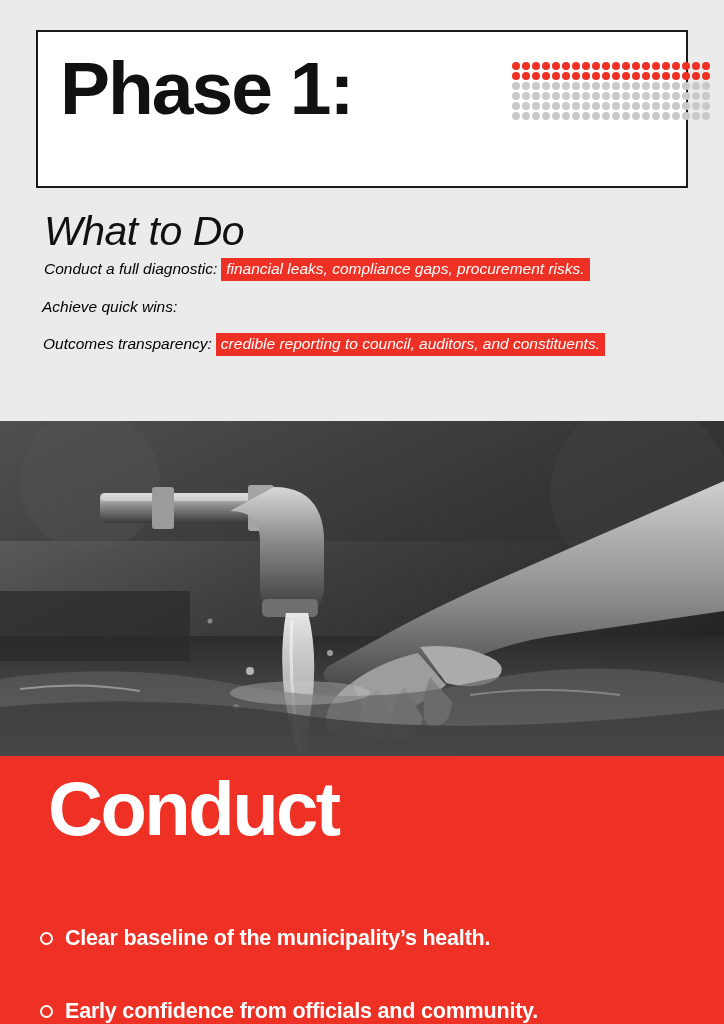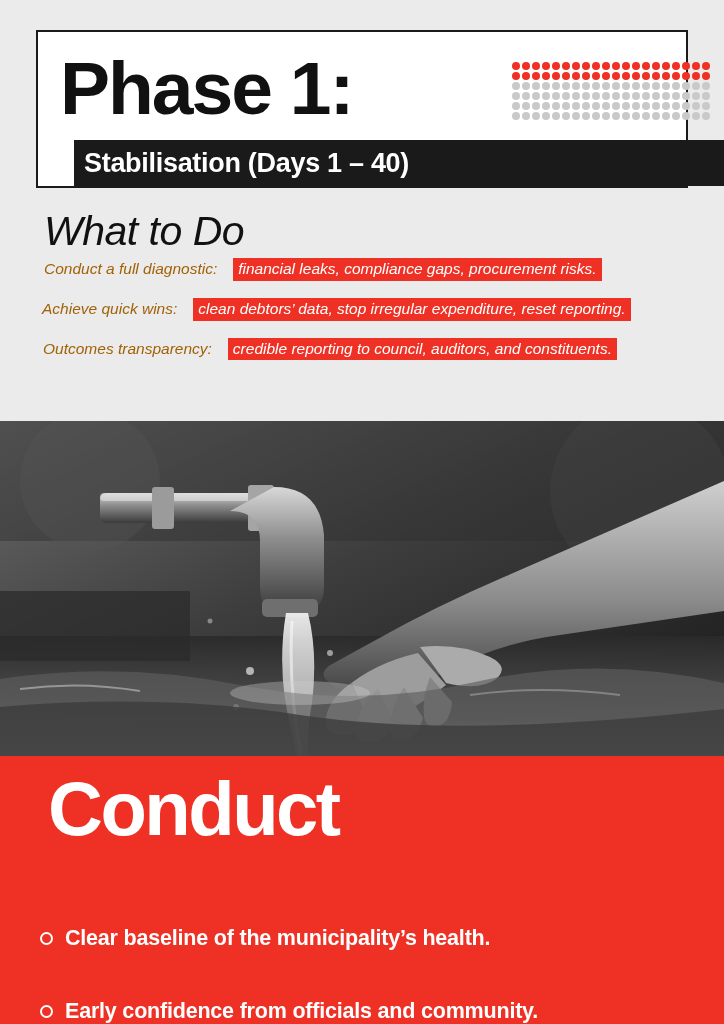--- a/index.html
+++ b/index.html
@@ -83,23 +83,23 @@
     width: 640px;
   }
   .todo-item {
     display: flex;
     align-items: baseline;
     margin-bottom: 17px;
     font-size: 15.5px;
     font-style: italic;
   }
   .todo-lead {
-    color: #a16207;
+    color: #000000;
     white-space: nowrap;
-    padding-right: 16px;
+    padding-right: 4px;
   }
   .todo-hl {
     background: #ee3124;
     color: #ffffff;
     padding: 2px 5px 3px 5px;
     white-space: nowrap;
     line-height: 1.15;
     text-align: right;
   }
   .todo-item.i1 { margin-left: 0px; }
@@ -281,35 +281,31 @@
           <span class="dot" style="background: rgb(201, 201, 201);"></span>
           <span class="dot" style="background: rgb(201, 201, 201);"></span>
           <span class="dot" style="background: rgb(201, 201, 201);"></span>
           <span class="dot" style="background: rgb(201, 201, 201);"></span>
           <span class="dot" style="background: rgb(201, 201, 201);"></span>
           <span class="dot" style="background: rgb(201, 201, 201);"></span>
           <span class="dot" style="background: rgb(201, 201, 201);"></span>
           <span class="dot" style="background: rgb(201, 201, 201);"></span>
         </div>
     </div>
-    <div class="subtitle-bar">
-      <div class="sub-text">Stabilisation (Days 1 – 40)</div>
-    </div>
   </div>
 
   <div class="whattodo-heading">What to Do</div>
 
   <div class="todo-list">
     <div class="todo-item i1">
       <span class="todo-lead">Conduct a full diagnostic:</span>
       <span class="todo-hl">financial leaks, compliance gaps, procurement risks.</span>
     </div>
     <div class="todo-item i2">
       <span class="todo-lead">Achieve quick wins:</span>
-      <span class="todo-hl">clean debtors’ data, stop irregular expenditure, reset reporting.</span>
     </div>
     <div class="todo-item i3">
       <span class="todo-lead">Outcomes transparency:</span>
       <span class="todo-hl">credible reporting to council, auditors, and constituents.</span>
     </div>
   </div>
 
   <div class="photo">
     <svg width="724" height="335" viewBox="0 0 724 335" xmlns="http://www.w3.org/2000/svg">
       <defs>

